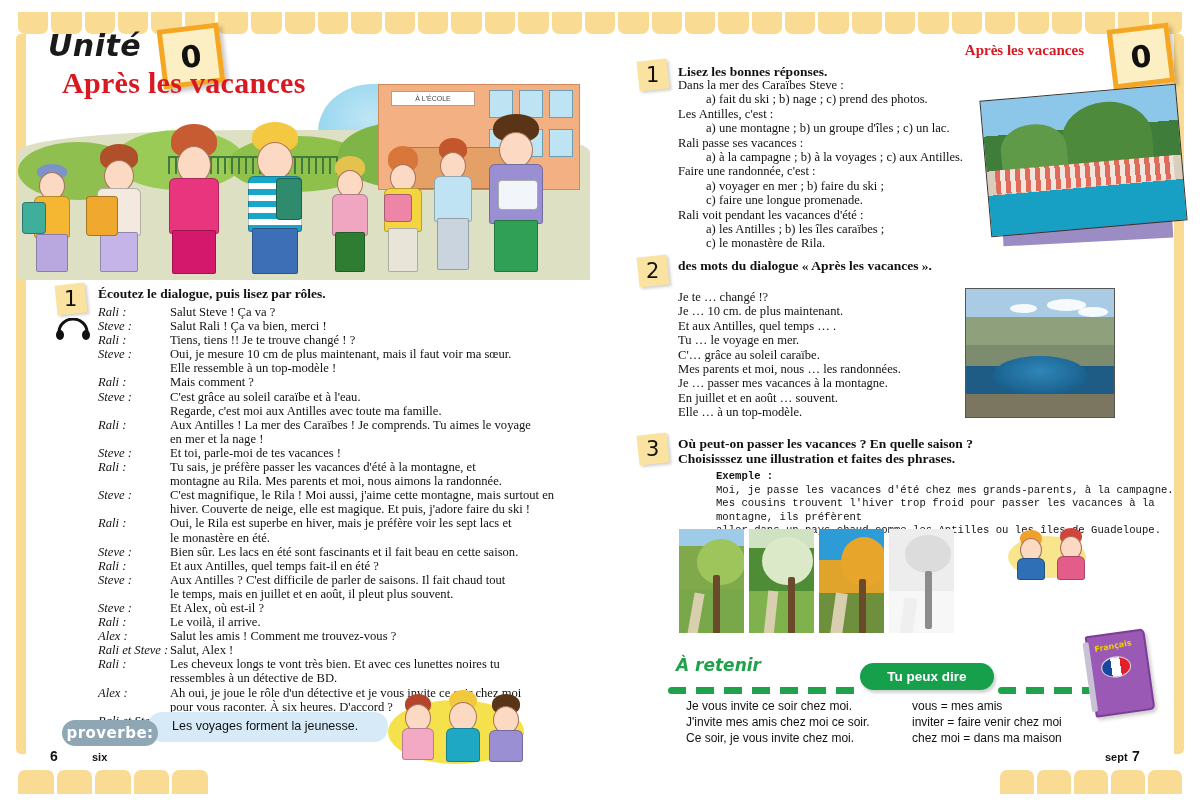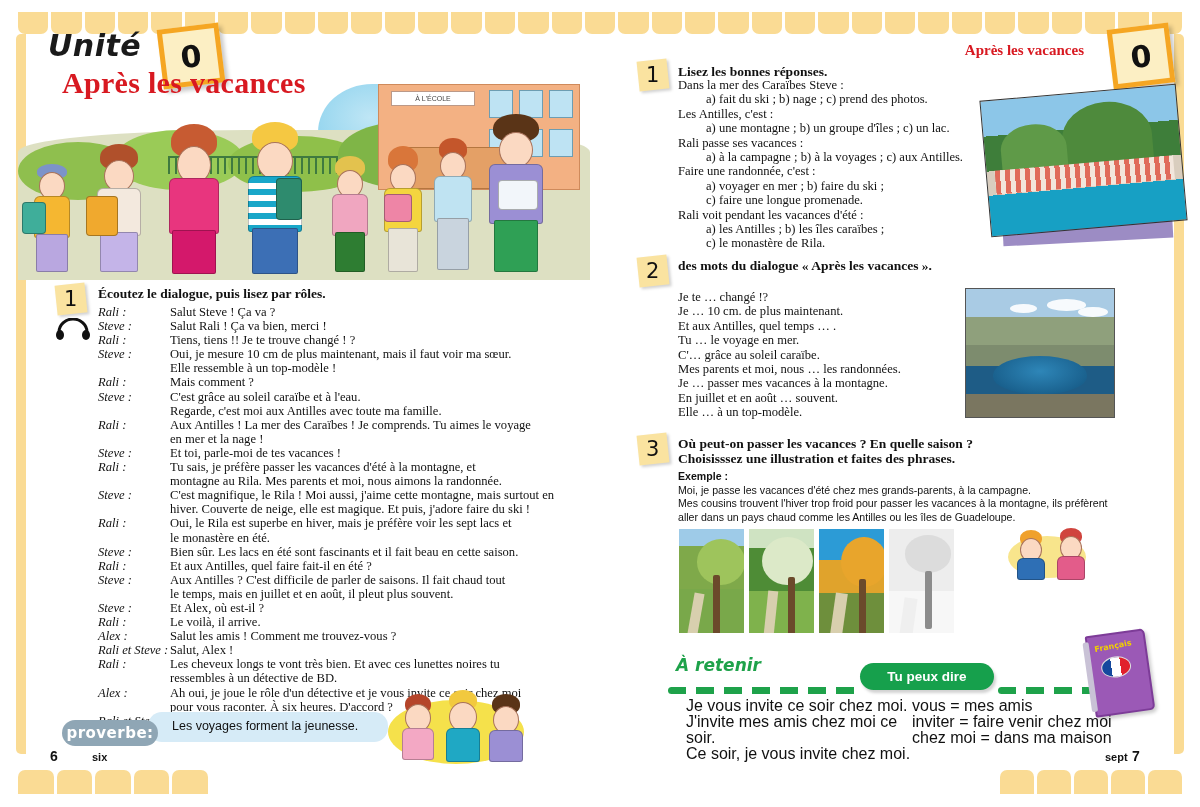--- a/index.html
+++ b/index.html
@@ -74,21 +74,21 @@
   
   .kidsoval{position:absolute;left:388px;top:700px;width:136px;height:64px;background:#F5E14B;border-radius:50%;}
 
   
   .folio{position:absolute;font-family:"Liberation Sans",sans-serif;font-weight:700;font-size:14px;color:#111;}
   .folio.word{font-size:11px;}
 
   
   .rtext{position:absolute;font-family:"Liberation Serif",serif;font-size:12.6px;line-height:14.4px;color:#111;}
   .rtext .ind{padding-left:28px;}
-  .ex3ex{position:absolute;font-family:Liberation Sans, sans-serif;font-size:10.6px;line-height:13.6px;color:#111;}
+  .ex3ex{position:absolute;font-family:Liberation Mono, monospace;font-size:10.6px;line-height:13.6px;color:#111;margin-left:38px;}
   .ex3ex b{font-size:10.6px;}
 
   
   .photo{position:absolute;overflow:hidden;background:#bbb;}
   .ph-shadow{position:absolute;background:#9C8CC4;}
 
   .carib{background:linear-gradient(#8CC6E8 0 26%,#8CC6E8 26%,#3E7E3A 26% 52%,#D9CDBE 52% 70%,#17A0C4 70% 100%);}
   .carib .hill{position:absolute;background:#4E8A3C;border-radius:50% 50% 0 0;}
   .carib .roofs{position:absolute;left:4%;top:52%;width:92%;height:18%;
      background:repeating-linear-gradient(90deg,#E06B5A 0 5px,#f2e6dc 5px 10px);}
@@ -105,21 +105,21 @@
   .season .path{position:absolute;background:#D8CFAE;}
   .season .canopy{position:absolute;border-radius:50%;}
 
   
   .aretenir{position:absolute;left:676px;top:655px;font-family:"DejaVu Sans",sans-serif;font-weight:700;
      font-size:17px;color:#1EA24A;font-style:italic;}
   .dashline{position:absolute;top:687px;height:7px;background:repeating-linear-gradient(90deg,#1EA24A 0 18px,transparent 18px 28px);border-radius:4px;}
   .tpd{position:absolute;left:860px;top:663px;width:134px;height:27px;background:#16A04C;border-radius:14px;
      color:#fff;font-family:"Liberation Sans",sans-serif;font-weight:700;font-size:13.5px;
      display:flex;align-items:center;justify-content:center;box-shadow:2px 3px 3px rgba(0,0,0,.18);}
-  .retcol{position:absolute;font-family:"Liberation Sans",sans-serif;font-size:16px;line-height:16px;color:#111;}
+  .retcol{position:absolute;font-family:"Liberation Sans",sans-serif;font-size:12px;line-height:16px;color:#111;}
 
   
   .book{position:absolute;left:1090px;top:632px;width:56px;height:78px;background:#9B59B6;
      transform:rotate(-8deg);border:2px solid #7D3C98;border-radius:2px 5px 5px 2px;box-shadow:2px 3px 4px rgba(0,0,0,.2);}
   .book .bt{position:absolute;left:6px;top:7px;font-family:"DejaVu Sans",sans-serif;font-size:8px;color:#F0D000;
      font-weight:700;transform:rotate(-3deg);}
   .book .flag{position:absolute;left:10px;top:22px;width:28px;height:19px;border-radius:50%;overflow:hidden;
      background:linear-gradient(90deg,#15489E 0 33%,#fff 33% 66%,#E1202C 66% 100%);border:1px solid #ddd;}
   .book .spine{position:absolute;left:-5px;top:4px;width:6px;height:70px;background:#C9C2D6;border-radius:2px;}
   .talkoval{position:absolute;left:1008px;top:536px;width:78px;height:42px;background:#F8E58C;border-radius:50%;}
@@ -348,21 +348,21 @@
       </div>
       <div class="row">
         <div class="who">Steve :</div>
         <div class="what">
           <div>Bien sûr. Les lacs en été sont fascinants et il fait beau en cette saison.</div>
         </div>
       </div>
       <div class="row">
         <div class="who">Rali :</div>
         <div class="what">
-          <div>Et aux Antilles, quel faire fait-il en été ?</div>
+          <div>Et aux Antilles, quel temps fait-il en été ?</div>
         </div>
       </div>
       <div class="row">
         <div class="who">Steve :</div>
         <div class="what">
           <div>Aux Antilles ? C'est difficile de parler de saisons. Il fait chaud tout</div>
           <div>le temps, mais en juillet et en août, il pleut plus souvent.</div>
         </div>
       </div>
       <div class="row">

